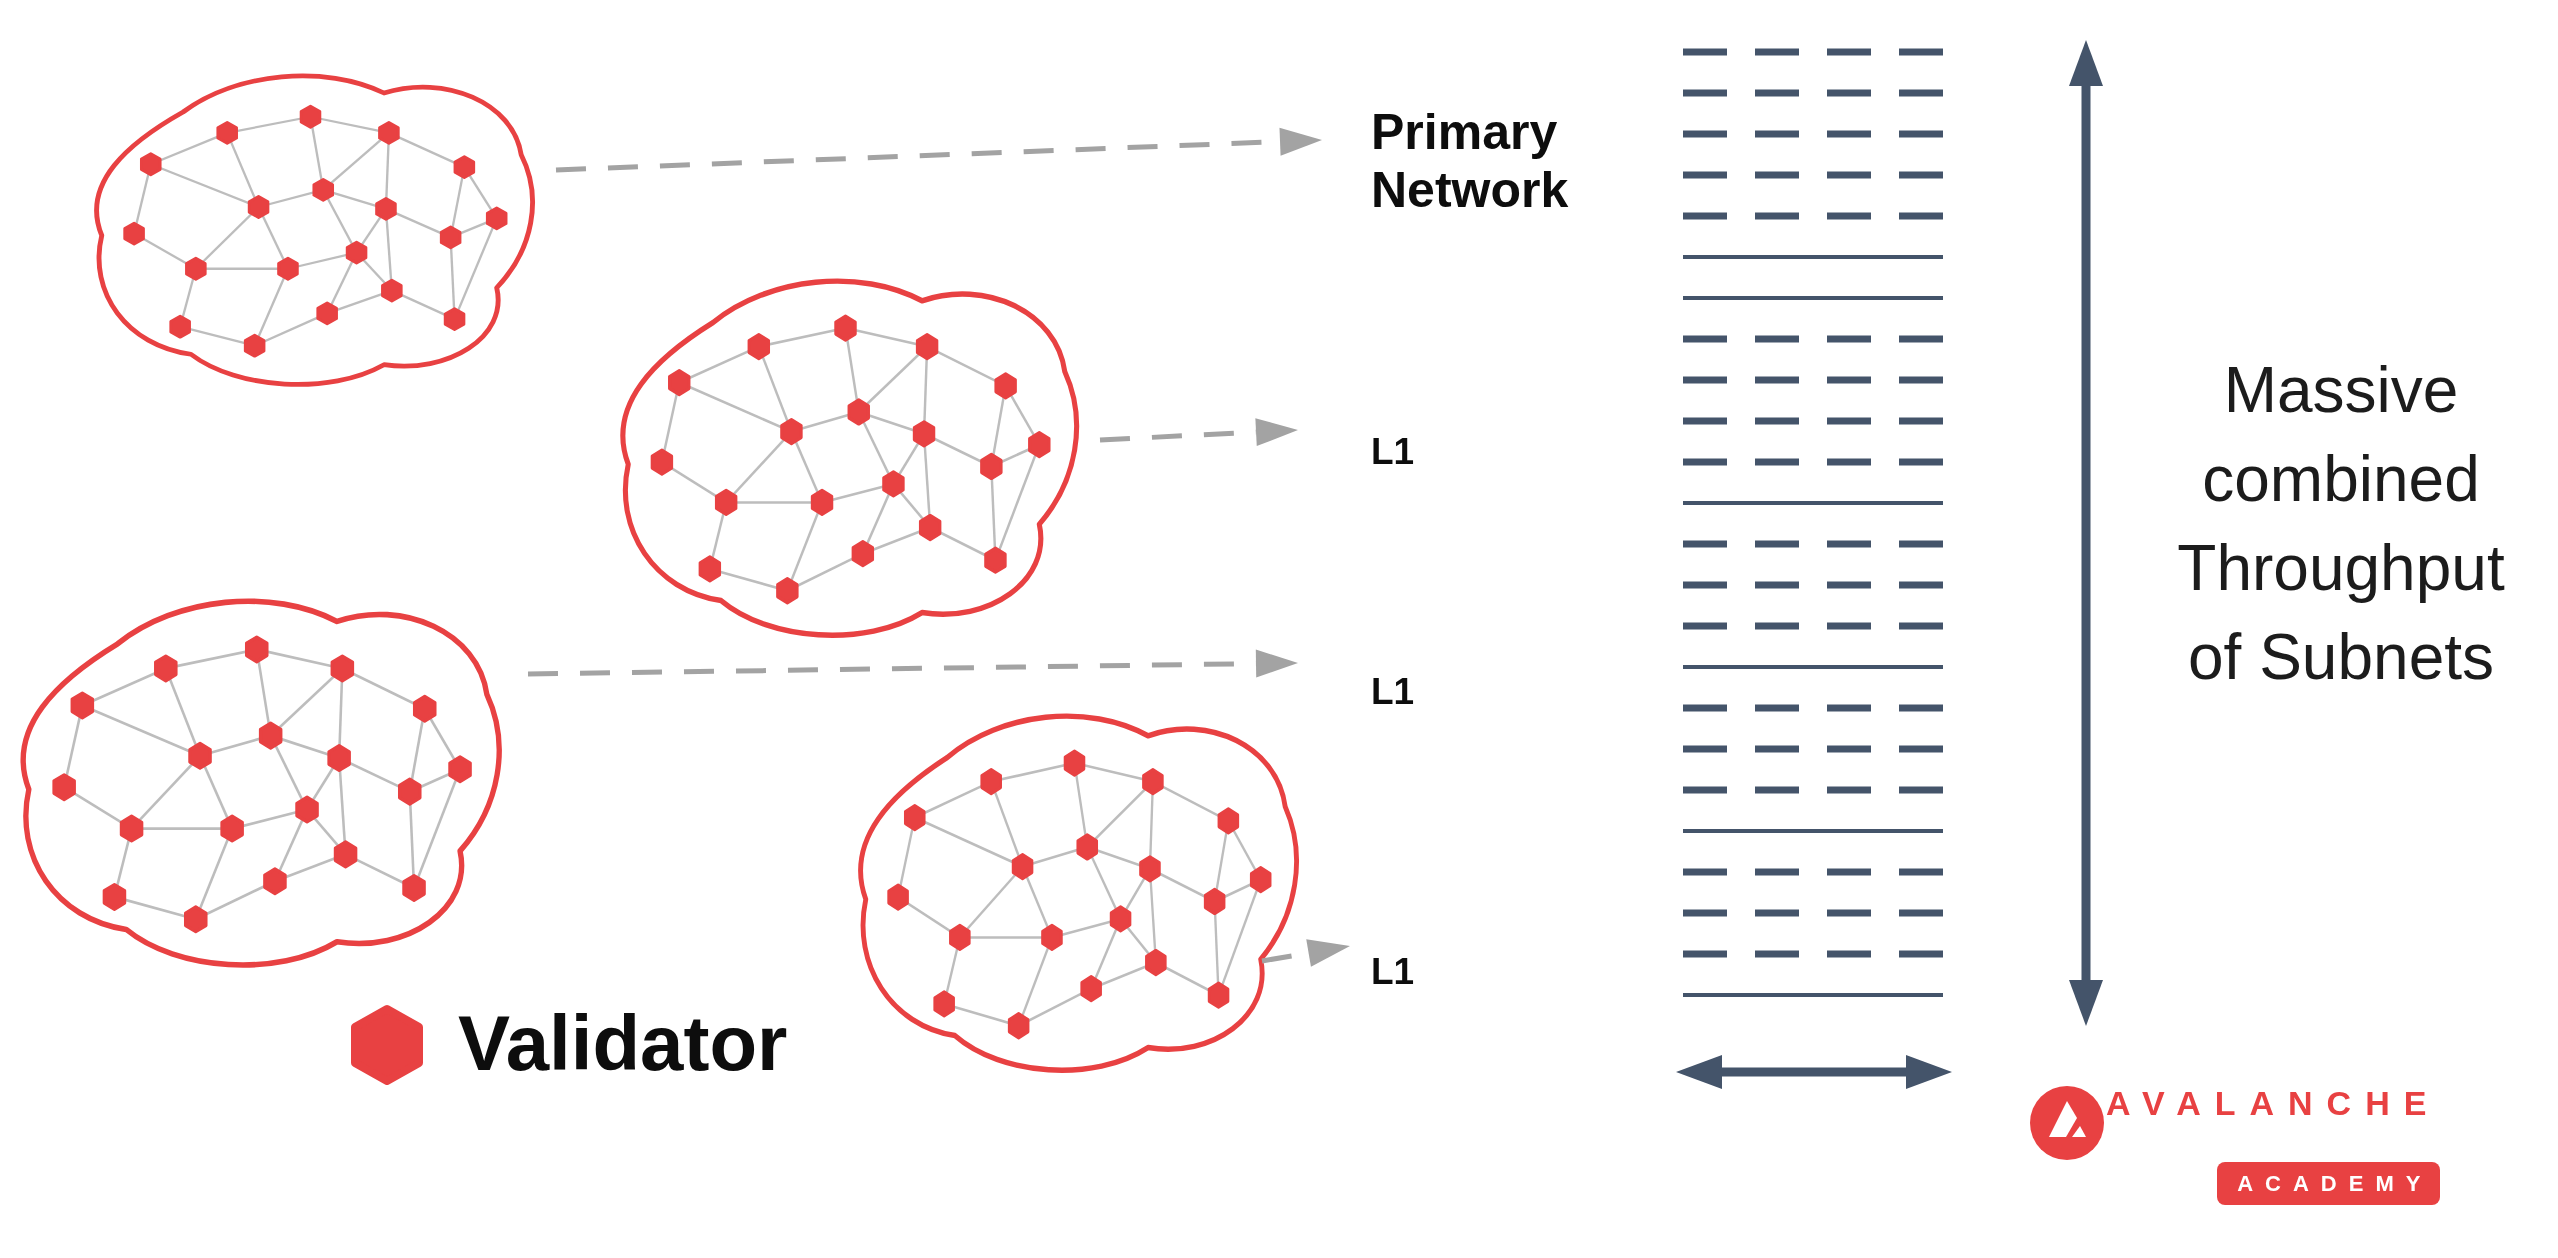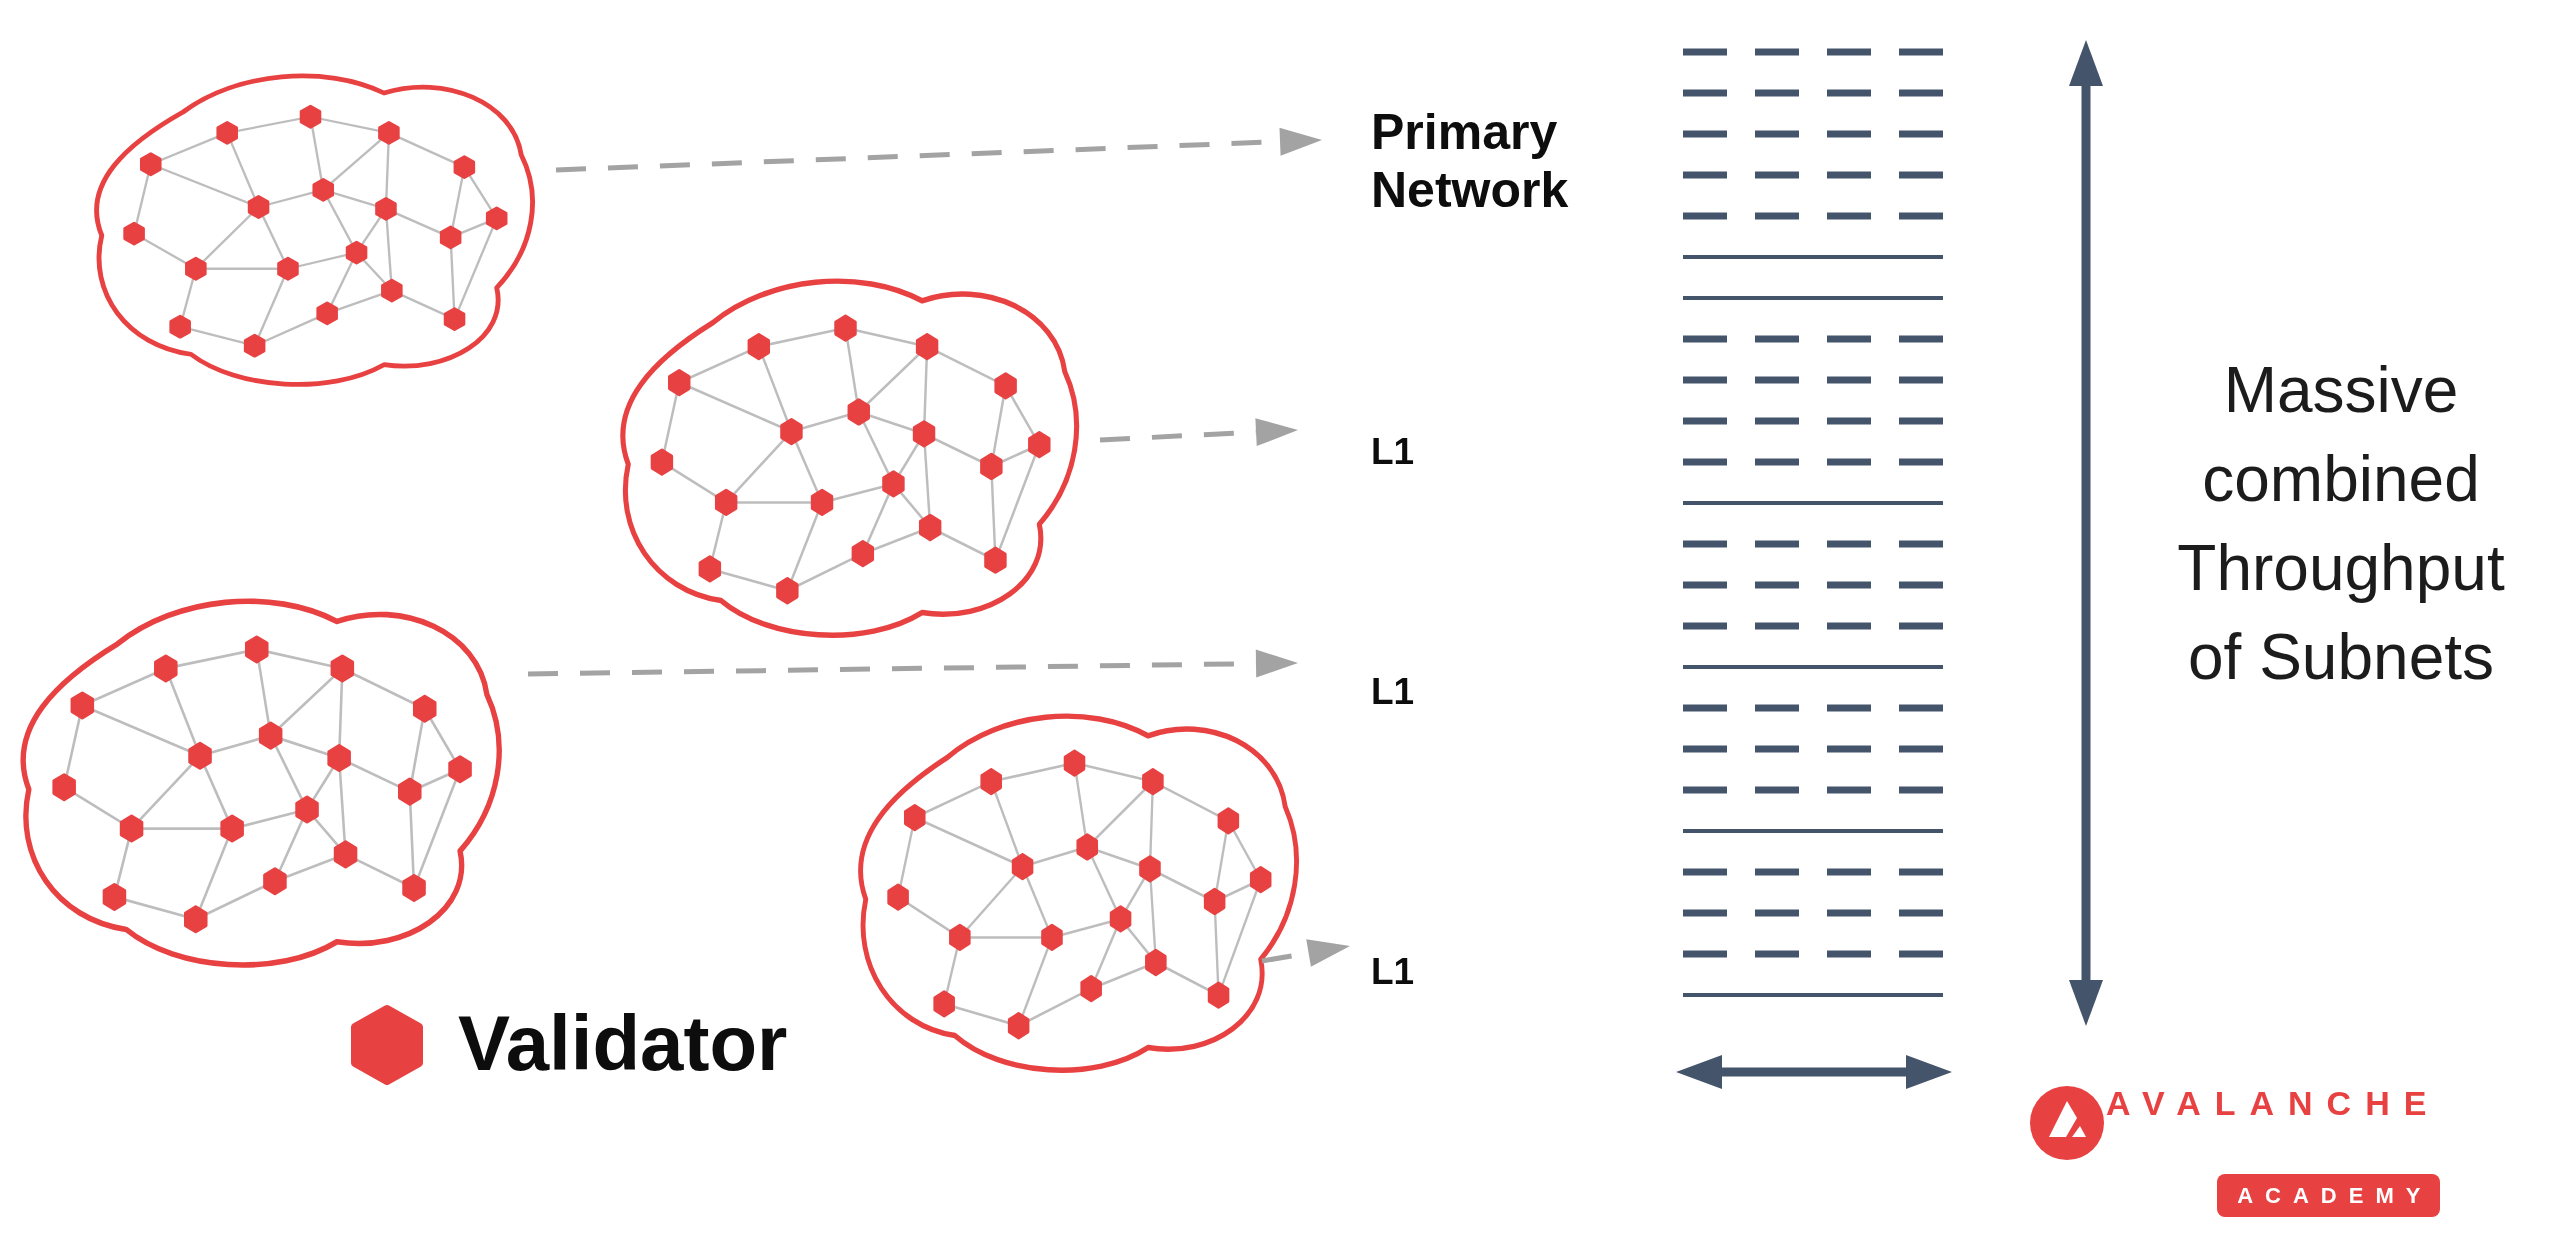--- a/index.html
+++ b/index.html
@@ -14,21 +14,21 @@
   .l1-3{left:1371px;top:926px;}
   .legend{position:absolute;left:346px;top:1004px;display:flex;align-items:flex-start;gap:30px;}
   .legend-text{font-size:78px;font-weight:700;color:#0d0d0d;line-height:1;}
   .caption-right{position:absolute;left:2128px;top:346px;width:426px;text-align:center;
           font-size:64px;line-height:89px;color:#1c1c1c;white-space:pre-line;font-weight:400;}
   .finality-caption{position:absolute;left:1523px;top:1166px;width:580px;text-align:center;
           font-size:56px;color:#1c1c1c;font-weight:400;}
   .logo{position:absolute;left:2028px;top:1084px;display:flex;flex-direction:column;}
   .logo-row{display:flex;}
   .logo-brand{color:var(--red,#e84142);font-size:34px;font-weight:700;letter-spacing:14px;white-space:nowrap;}
-  .logo-badge{margin-top:12px;align-self:flex-end;background:var(--red,#e84142);color:#ffffff;
+  .logo-badge{align-self:flex-end;background:var(--red,#e84142);color:#ffffff;
           font-size:22px;font-weight:700;letter-spacing:12px;padding:9px 8px 8px 20px;border-radius:8px;}
 </style>
 </head>
 <body>
 
 <div class="canvas">
 
   <svg id="diagram-svg" class="layer" width="2558" height="1258" viewBox="0 0 2558 1258">
       <g transform="translate(90,74) scale(0.98,0.95)">
         <line x1="62" y1="95" x2="140" y2="62" stroke="#bdbdbd" stroke-width="2.4"></line>

